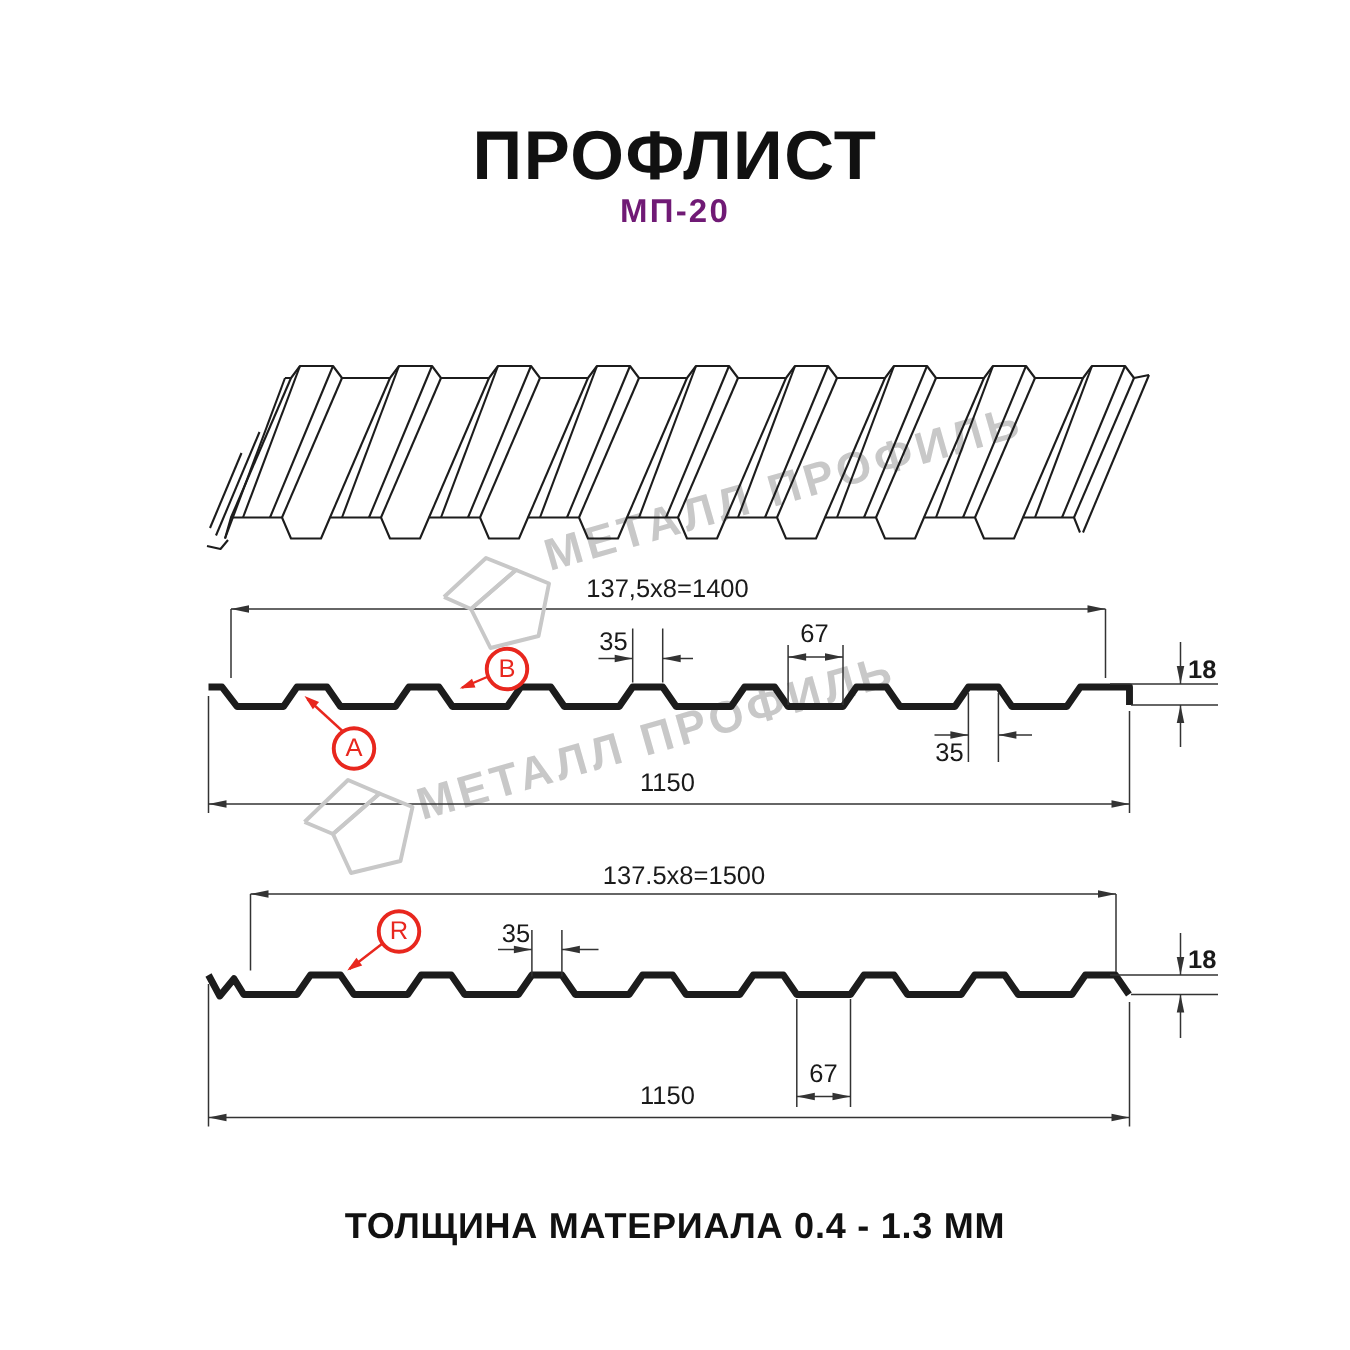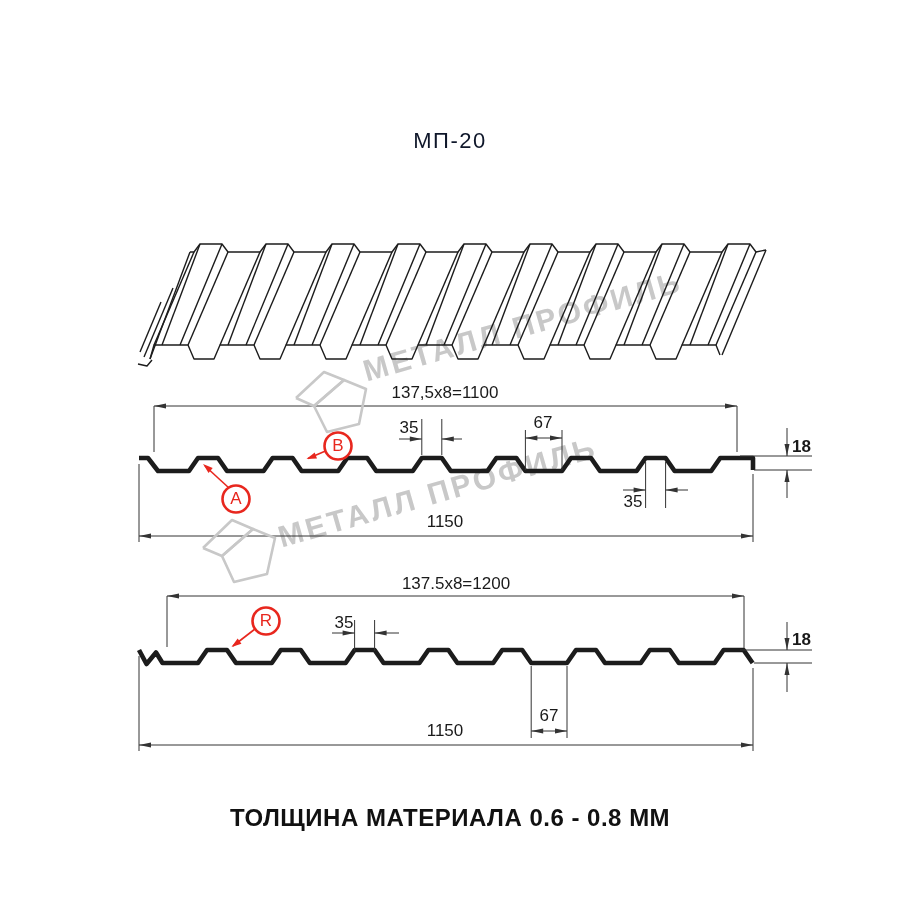--- a/index.html
+++ b/index.html
@@ -5,21 +5,21 @@
   html,body{margin:0;padding:0;background:#ffffff;}
   #stage{position:relative;width:900px;height:900px;background:#fff;overflow:hidden;
          font-family:"Liberation Sans","DejaVu Sans",sans-serif;}
   #linework{position:absolute;left:0;top:0;z-index:2;}
   .wm{position:absolute;z-index:1;font-weight:700;font-size:30px;letter-spacing:3px;
       white-space:nowrap;transform-origin:0 50%;}
   .t{position:absolute;z-index:3;transform:translateX(-50%);white-space:nowrap;color:#1a1a1a;}
   .tl{position:absolute;z-index:3;white-space:nowrap;color:#1a1a1a;font-weight:bold;}
   .lbl{position:absolute;z-index:4;transform:translate(-50%,-50%);font-size:17px;font-weight:500;}
   .title{font-size:46px;font-weight:800;letter-spacing:1px;color:#111;}
-  .subtitle{font-size:22px;font-weight:400;letter-spacing:1.5px;color:#0f172a;}
+  .subtitle{font-size:22px;font-weight:700;letter-spacing:1.5px;color:#701a75;}
   .dim17{font-size:17px;}
   .dim16{font-size:17px;}
   .footer-note{font-size:24px;font-weight:600;letter-spacing:0.5px;color:#111;}
 </style>
 </head>
 <body>
 
 <div id="stage">
 
   <div class="wm" style="left: 364px; top: 372px; transform: translateY(-50%) rotate(-16deg); color: rgb(200, 200, 200);">МЕТАЛЛ ПРОФИЛЬ</div>
@@ -139,32 +139,33 @@
       <line x1="325.5" y1="451" x2="308" y2="458.5" stroke="#e8271e" stroke-width="1.6"></line>
       <polygon points="306.5,459 314.68472300824226,452.4235032670615 316.982189115819,458.3969151467611" fill="#e8271e"></polygon>
       <line x1="255" y1="629" x2="233" y2="646" stroke="#e8271e" stroke-width="1.6"></line>
       <polygon points="231.5,647 237.63971001919506,638.4827257364697 241.44381281013145,643.6294530418542" fill="#e8271e"></polygon>
       <path d="M296 398 L 324 372 L 344 380 L 314 406 L 296 398" fill="none" stroke="#c8c8c8" stroke-width="2.6" stroke-linejoin="round"></path>
       <path d="M314 406 L 344 380 L 366 389 L 359 424 L 327 432 L 314 406" fill="none" stroke="#c8c8c8" stroke-width="2.6" stroke-linejoin="round"></path>
       <path d="M203 548 L 232 520 L 253 529 L 222 556 L 203 548" fill="none" stroke="#c8c8c8" stroke-width="2.6" stroke-linejoin="round"></path>
       <path d="M222 556 L 253 529 L 275 538 L 267 574 L 234 582 L 222 556" fill="none" stroke="#c8c8c8" stroke-width="2.6" stroke-linejoin="round"></path>
     </svg>
 
+  <div class="t title" style="left:450px;top:76px">ПРОФЛИСТ</div>
   <div class="t subtitle" style="left:450px;top:128px">МП-20</div>
 
-  <div class="t dim17" style="left:445px;top:383px">137,5x8=1100</div>
+  <div class="t dim17" style="left:445px;top:383px">137,5x8=1400</div>
   <div class="t dim16" style="left:409px;top:418px">35</div>
   <div class="t dim16" style="left:543px;top:413px">67</div>
   <div class="tl dim16" style="left:792px;top:437px">18</div>
   <div class="t dim16" style="left:633px;top:492px">35</div>
   <div class="t dim17" style="left:445px;top:512px">1150</div>
   <div class="lbl" id="lblA" style="left: 236px; top: 499px; color: rgb(232, 39, 30);">A</div>
   <div class="lbl" id="lblB" style="left: 338px; top: 446px; color: rgb(232, 39, 30);">B</div>
 
-  <div class="t dim17" style="left:456px;top:574px">137.5x8=1200</div>
+  <div class="t dim17" style="left:456px;top:574px">137.5x8=1500</div>
   <div class="t dim16" style="left:344px;top:613px">35</div>
   <div class="tl dim16" style="left:792px;top:630px">18</div>
   <div class="t dim16" style="left:549px;top:706px">67</div>
   <div class="t dim17" style="left:445px;top:721px">1150</div>
   <div class="lbl" id="lblR" style="left: 266px; top: 621px; color: rgb(232, 39, 30);">R</div>
 
-  <div class="t footer-note" style="left:450px;top:804px">ТОЛЩИНА МАТЕРИАЛА 0.6 - 0.8 ММ</div>
+  <div class="t footer-note" style="left:450px;top:804px">ТОЛЩИНА МАТЕРИАЛА 0.4 - 1.3 ММ</div>
 </div>
 
 </body></html>

